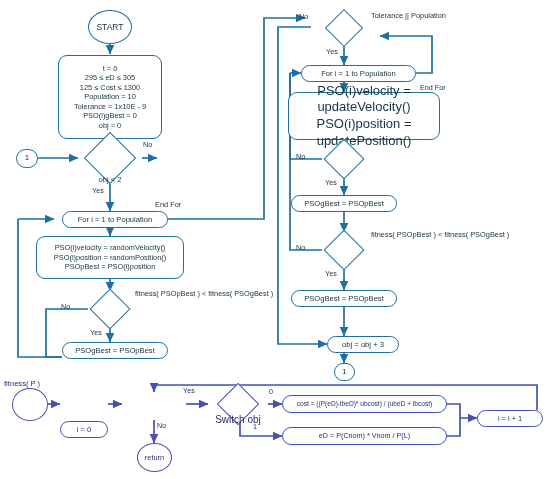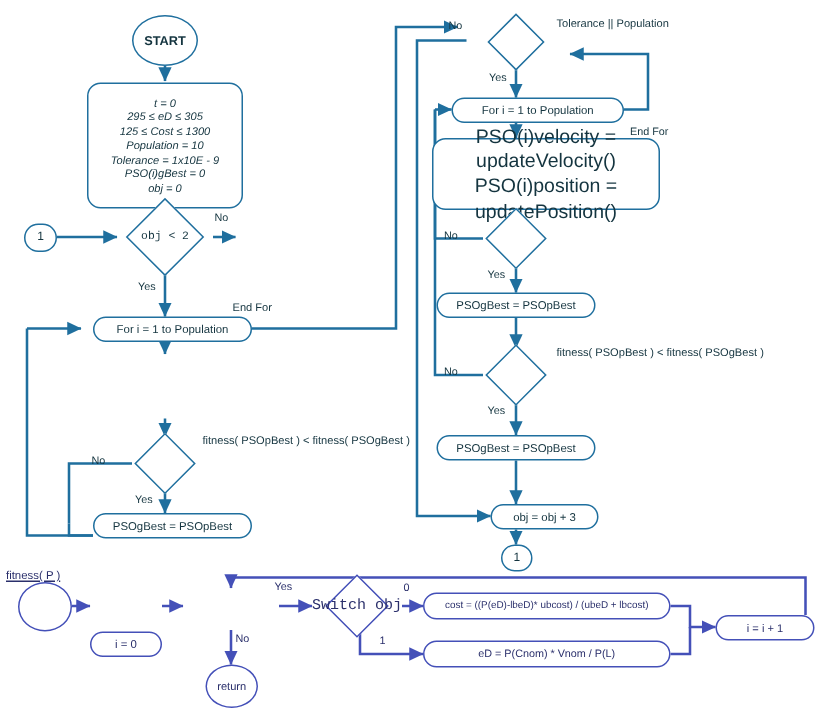--- a/index.html
+++ b/index.html
@@ -47,23 +47,22 @@
     border-radius: 9px;
     background: #fff;
   }
   .pill {
     border-radius: 14px;
     background: #fff;
   }
   .diamond-wrap {
     position: absolute;
     display: flex;
-    align-items: center;
+    align-items: flex-end;
     justify-content: center;
-    font-family: Liberation Mono, monospace;
   }
   .diamond-shape {
     position: absolute;
     left: 50%; top: 50%;
     transform: translate(-50%, -50%) rotate(45deg);
     background: #fff;
     box-sizing: border-box;
   }
   .diamond-label {
     position: relative;
@@ -166,23 +165,23 @@
       <path d="M240,420 L240,436 L282,436" marker-end="url(#ahI)"></path>
 
       <path d="M447,404 L460,404 L460,418 L477,418" marker-end="url(#ahI)"></path>
 
       <path d="M447,436 L460,436 L460,418"></path>
 
       <path d="M537,410 L537,385 L154,385 L154,392" marker-end="url(#ahI)"></path>
     </g>
   </svg>
 
-  <div class="node terminator t-stroke t-text" style="left:88px; top:10px; width:44px; height:34px; font-size:8.5px;font-weight:bold;">START</div>
-
-  <div class="node process t-stroke t-text" style="left:58px; top:55px; width:104px; height:84px; font-size:7.4px; padding:3px;font-style:italic;">t = 0
+  <div class="node terminator t-stroke t-text" style="left:88px; top:10px; width:44px; height:34px; font-size:8.5px;">START</div>
+
+  <div class="node process t-stroke t-text" style="left:58px; top:55px; width:104px; height:84px; font-size:7.4px; padding:3px;">t = 0
 295 ≤ eD ≤ 305
 125 ≤ Cost ≤ 1300
 Population = 10
 Tolerance = 1x10E -  9
 PSO(i)gBest = 0
 obj = 0</div>
 
   <div class="node terminator t-stroke t-text" style="left:16px; top:149px; width:22px; height:19px; font-size:8px; border-radius:10px;">1</div>
 
   <div class="diamond-wrap" style="left:78px; top:132px; width:64px; height:52px;">
@@ -190,20 +189,23 @@
     <div class="diamond-label t-text" style="font-size:7.6px;">obj &lt; 2</div>
   </div>
   <div class="edge-label" style="left:143px; top:140px; font-size:7.2px;">No</div>
   <div class="edge-label" style="left:92px; top:186px; font-size:7.2px;">Yes</div>
 
 
   <div class="free-label" style="left:155px; top:200px; font-size:7.4px;">End For</div>
 
   <div class="node pill t-stroke t-text" style="left:62px; top:211px; width:106px; height:17px; font-size:7.6px;">For i = 1 to Population</div>
 
+  <div class="node process t-stroke t-text" style="left:36px; top:236px; width:148px; height:43px; font-size:7.4px;">PSO(i)velocity = randomVelocity()
+PSO(i)position = randomPosition()
+PSOpBest = PSO(i)position</div>
 
   <div class="diamond-wrap" style="left:88px; top:288px; width:44px; height:42px;">
     <div class="diamond-shape t-stroke" style="width:29px; height:29px;"></div>
   </div>
   <div class="free-label" style="left:135px; top:289px; font-size:7.4px;">fitness( PSOpBest ) &lt; fitness( PSOgBest )</div>
   <div class="edge-label" style="left:61px; top:302px; font-size:7.2px;">No</div>
   <div class="edge-label" style="left:90px; top:328px; font-size:7.2px;">Yes</div>
 
   <div class="node pill t-stroke t-text" style="left:62px; top:342px; width:106px; height:17px; font-size:7.6px;">PSOgBest = PSOpBest</div>
 
@@ -234,21 +236,21 @@
   <div class="free-label" style="left:371px; top:230px; font-size:7.4px;">fitness( PSOpBest ) &lt; fitness( PSOgBest )</div>
   <div class="edge-label" style="left:296px; top:243px; font-size:7.2px;">No</div>
   <div class="edge-label" style="left:325px; top:269px; font-size:7.2px;">Yes</div>
 
   <div class="node pill t-stroke t-text" style="left:291px; top:290px; width:106px; height:17px; font-size:7.6px;">PSOgBest = PSOpBest</div>
 
   <div class="node pill t-stroke t-text" style="left:327px; top:336px; width:72px; height:17px; font-size:7.6px;">obj = obj + 3</div>
 
   <div class="node terminator t-stroke t-text" style="left:334px; top:363px; width:21px; height:18px; font-size:8px; border-radius:10px;">1</div>
 
-  <div class="free-label indigo" style="left:4px; top:379px; font-size:7.6px;text-decoration:underline;">fitness( P )</div>
+  <div class="free-label indigo" style="left:4px; top:379px; font-size:7.6px;">fitness( P )</div>
 
   <div class="node terminator i-stroke i-text" style="left:12px; top:388px; width:36px; height:33px; font-size:7.6px;"></div>
 
   <div class="node pill i-stroke i-text" style="left:60px; top:396px; width:48px; height:17px; font-size:7.6px;margin-top:25px;">i = 0</div>
 
   <div class="edge-label indigo" style="left:183px; top:386px; font-size:7.2px;">Yes</div>
   <div class="edge-label indigo" style="left:157px; top:421px; font-size:7.2px;">No</div>
 
   <div class="node terminator i-stroke i-text" style="left:137px; top:443px; width:35px; height:29px; font-size:7.4px;">return</div>
 

